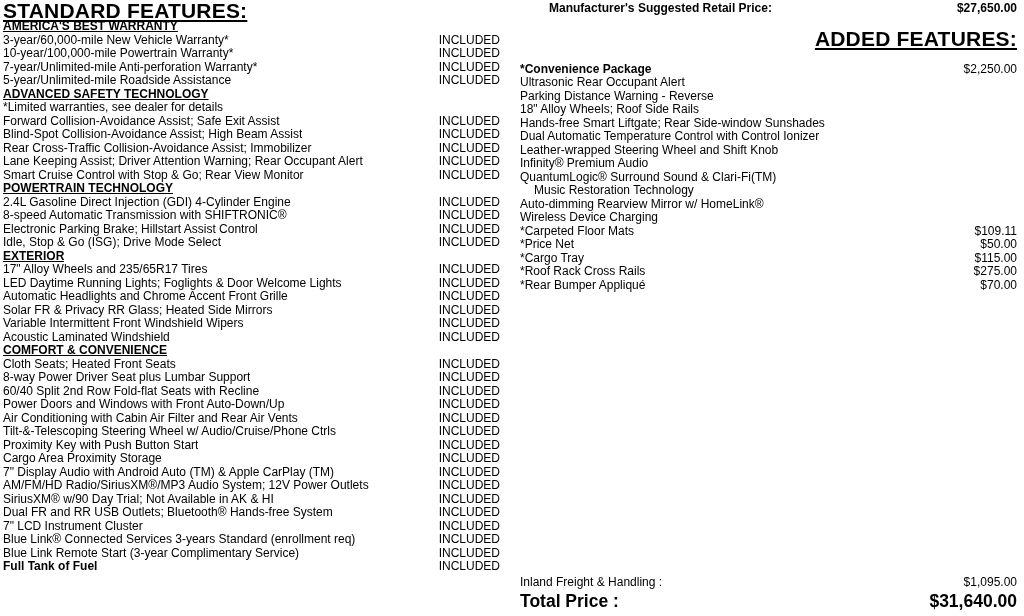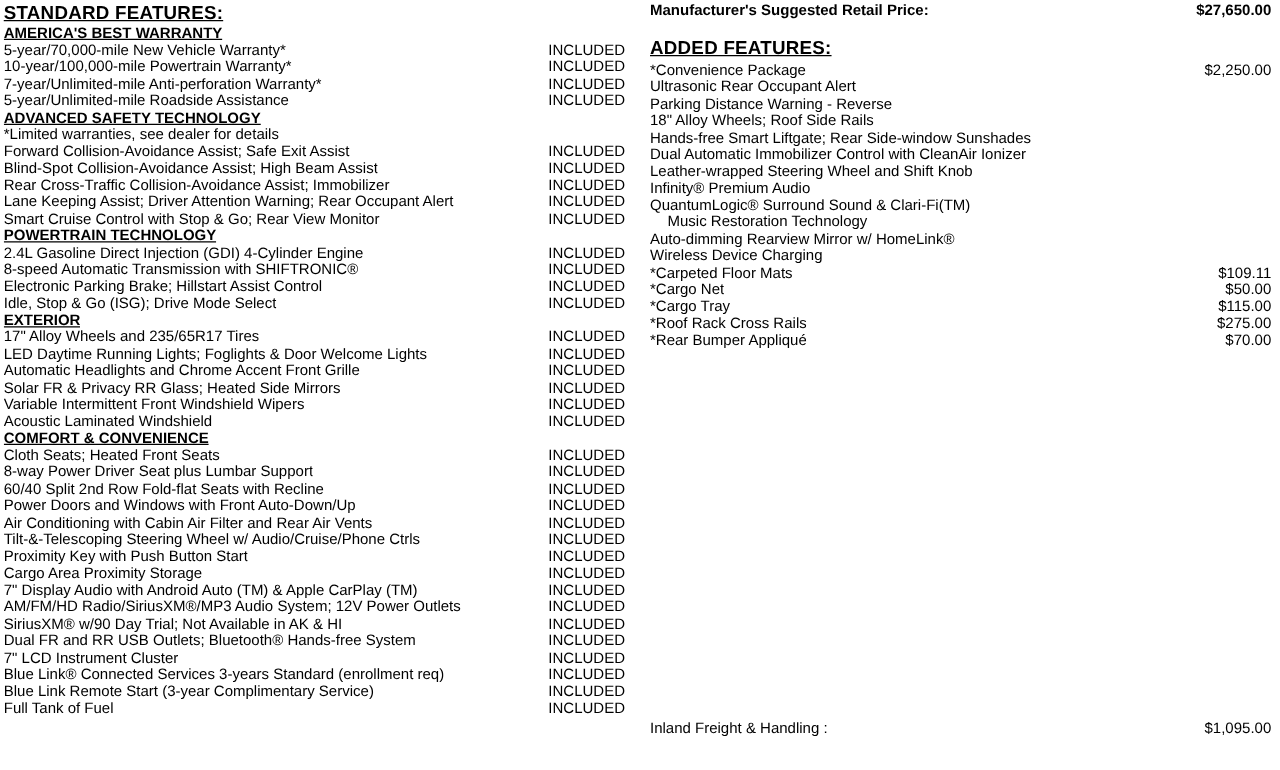--- a/index.html
+++ b/index.html
@@ -9,60 +9,60 @@
     color: #000000;
     font-family: "Liberation Sans", sans-serif;
     overflow: hidden;
   }
   .sheet { position: relative; width: 1024px; height: 616px; background:#fff; }
 
   .col-left  { position: absolute; left: 3px;  top: 2px; width: 497px; }
   .col-right { position: absolute; left: 520px; top: 2px; width: 497px; }
 
   .panel-title {
-    font-size: 15px; font-weight: bold;
+    font-size: 21px; font-weight: bold;
     text-decoration: underline;
     line-height: 18px;
     letter-spacing: 0.2px;
     white-space: nowrap;
   }
   .row {
     display: flex; justify-content: space-between; align-items: baseline;
     font-size: 12px; line-height: 13.5px; white-space: nowrap;
   }
   .row .lbl { overflow: hidden; }
   .row .val { text-align: left; }
   .hdr  { font-weight: bold; text-decoration: underline; }
-  .bold { font-weight: normal; text-align: right; }
+  .bold { font-weight: bold; text-align: right; }
   .indent { padding-left: 14px; }
 
   .msrp-row { margin-bottom: 15px; }
-  .msrp-row .lbl, .msrp-row .val { font-weight: bold; }
-
-  .added-title { margin-bottom: 3px; line-height: 16px; }
+  .msrp-row .lbl, .msrp-row .val { font-weight: bold; margin-left: 29px; }
+
+  .added-title { margin-bottom: 16px; line-height: 16px; text-align: right; }
 
   .totals { position: absolute; left: 520px; top: 576px; width: 497px; }
   .total-row {
     display: flex; justify-content: space-between; align-items: baseline;
     font-size: 17.5px; font-weight: bold; line-height: 22px; white-space: nowrap;
   }
 </style>
 </head>
 <body>
 
 <div class="sheet">
 
   <div class="col-left">
     <div class="panel-title">STANDARD FEATURES:</div>
     <div id="std-rows">
         <div class="row hdr">
           <span class="lbl">AMERICA'S BEST WARRANTY</span>
         </div>
         <div class="row">
-          <span class="lbl">5-year/70,000-mile New Vehicle Warranty*</span>
+          <span class="lbl">3-year/60,000-mile New Vehicle Warranty*</span>
           <span class="val">INCLUDED</span>
         </div>
         <div class="row">
           <span class="lbl">10-year/100,000-mile Powertrain Warranty*</span>
           <span class="val">INCLUDED</span>
         </div>
         <div class="row">
           <span class="lbl">7-year/Unlimited-mile Anti-perforation Warranty*</span>
           <span class="val">INCLUDED</span>
         </div>
@@ -234,21 +234,21 @@
         </div>
         <div class="row">
           <span class="lbl">18" Alloy Wheels; Roof Side Rails</span>
           <span class="val"></span>
         </div>
         <div class="row">
           <span class="lbl">Hands-free Smart Liftgate; Rear Side-window Sunshades</span>
           <span class="val"></span>
         </div>
         <div class="row">
-          <span class="lbl">Dual Automatic Immobilizer Control with CleanAir Ionizer</span>
+          <span class="lbl">Dual Automatic Temperature Control with Control Ionizer</span>
           <span class="val"></span>
         </div>
         <div class="row">
           <span class="lbl">Leather-wrapped Steering Wheel and Shift Knob</span>
           <span class="val"></span>
         </div>
         <div class="row">
           <span class="lbl">Infinity® Premium Audio</span>
           <span class="val"></span>
         </div>
@@ -266,21 +266,21 @@
         </div>
         <div class="row">
           <span class="lbl">Wireless Device Charging</span>
           <span class="val"></span>
         </div>
         <div class="row">
           <span class="lbl">*Carpeted Floor Mats</span>
           <span class="val">$109.11</span>
         </div>
         <div class="row">
-          <span class="lbl">*Cargo Net</span>
+          <span class="lbl">*Price Net</span>
           <span class="val">$50.00</span>
         </div>
         <div class="row">
           <span class="lbl">*Cargo Tray</span>
           <span class="val">$115.00</span>
         </div>
         <div class="row">
           <span class="lbl">*Roof Rack Cross Rails</span>
           <span class="val">$275.00</span>
         </div>
@@ -289,15 +289,19 @@
           <span class="val">$70.00</span>
         </div>
       </div>
   </div>
 
   <div class="totals">
     <div class="row">
       <span class="lbl">Inland Freight &amp; Handling :</span>
       <span class="val">$1,095.00</span>
     </div>
+    <div class="total-row">
+      <span class="lbl">Total Price :</span>
+      <span class="val">$31,640.00</span>
+    </div>
   </div>
 
 </div>
 
 </body></html>

